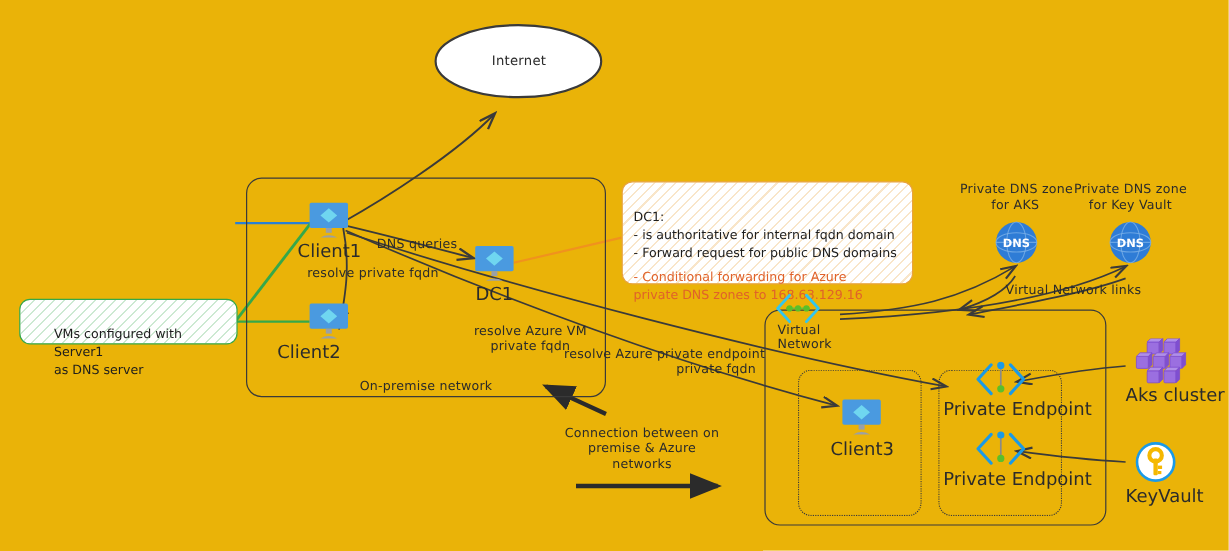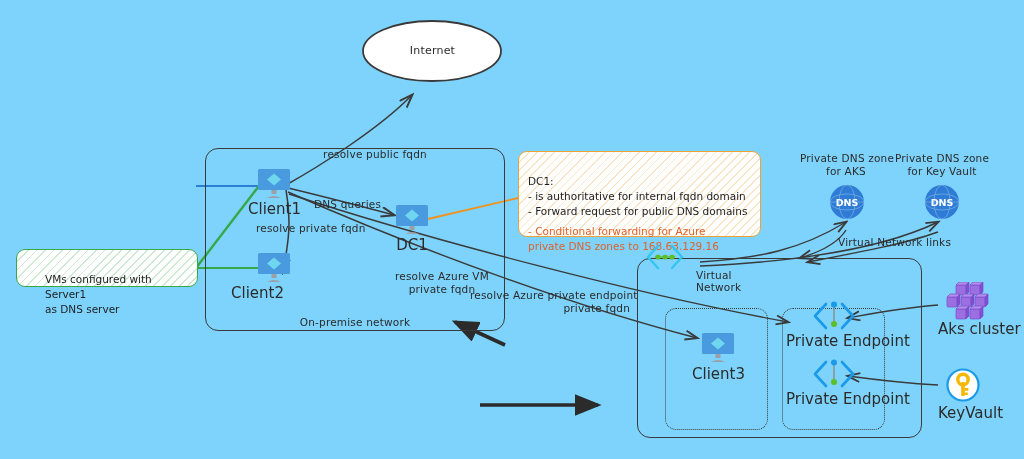--- a/index.html
+++ b/index.html
@@ -4,21 +4,21 @@
 <style>
   html, body {
     margin: 0;
     padding: 0;
     background: #ffffff;
   }
   #canvas {
     position: relative;
     width: 1024px;
     height: 459px;
-    background: #7dd3fc;
+    background: #eab308;
     font-family: "DejaVu Sans", sans-serif;
     overflow: hidden;
   }
   svg#wires {
     position: absolute;
     left: 0; top: 0;
     width: 1024px; height: 459px;
     pointer-events: none;
   }
   .lbl {
@@ -186,27 +186,29 @@
   <div class="icon" style="left:394px; top:204px; width:36px; height:32px;">
     <svg width="36" height="32" viewBox="0 0 36 32">
       <rect x="2" y="1" width="32" height="21" rx="1.5" fill="#4a9ae0"></rect>
       <polygon points="18,5.5 25,11.5 18,17.5 11,11.5" fill="#6fd6f0"></polygon>
       <rect x="15.5" y="22" width="5" height="4" fill="#9aa0a6"></rect>
       <path d="M11,30 q7,-4 14,0 z" fill="#9aa0a6"></path>
     </svg>
   </div>
   <div class="node-cap" style="left:386px; top:236px; width:52px;">DC1</div>
 
-  <div class="lbl c" style="left:290px; top:148px; width:170px;">resolve public fqdn</div>
   <div class="lbl" style="left:314px; top:198px;">DNS queries</div>
   <div class="lbl" style="left:256px; top:222px;">resolve private fqdn</div>
   <div class="lbl c" style="left:382px; top:270px; width:120px;">resolve Azure VM
 private fqdn</div>
   <div class="lbl c" style="left:470px; top:289px; width:160px;text-align:right;">resolve Azure private endpoint
 private fqdn</div>
+  <div class="lbl c" style="left:465px; top:355px; width:140px;">Connection between on
+premise &amp; Azure
+networks</div>
   <div class="lbl" style="left:838px; top:236px;">Virtual Network links</div>
 
 
   <div class="note note-green" style="left:16px; top:249px; width:182px; height:38px;">
     <span>VMs configured with Server1
 as DNS server</span>
   </div>
 
   <div class="note note-orange" style="left:518px; top:151px; width:243px; height:86px;">
     <span>DC1:</span>
@@ -245,21 +247,21 @@
   <div class="icon" style="left:643px; top:243px; width:44px; height:28px;">
     <svg width="44" height="28" viewBox="0 0 44 28">
       <path d="M15,3 L5,14 L15,25" fill="none" stroke="#32c6f0" stroke-width="2.4" stroke-linecap="round" stroke-linejoin="round"></path>
       <path d="M29,3 L39,14 L29,25" fill="none" stroke="#32c6f0" stroke-width="2.4" stroke-linecap="round" stroke-linejoin="round"></path>
       <line x1="12" y1="14" x2="32" y2="14" stroke="#6fbf3a" stroke-width="1.4"></line>
       <circle cx="15" cy="14" r="2.6" fill="#5bbf2a"></circle>
       <circle cx="22" cy="14" r="2.6" fill="#5bbf2a"></circle>
       <circle cx="29" cy="14" r="2.6" fill="#5bbf2a"></circle>
     </svg>
   </div>
-  <div class="lbl" style="left:648px; top:269px; width:60px; line-height:1.18;margin-left:48px;">Virtual
+  <div class="lbl" style="left:648px; top:269px; width:60px; line-height:1.18;">Virtual
 Network</div>
 
   <div class="dotted-box" style="left:665px; top:308px; width:103px; height:122px;"></div>
   <div class="icon" style="left:700px; top:332px; width:36px; height:32px;">
     <svg width="36" height="32" viewBox="0 0 36 32">
       <rect x="2" y="1" width="32" height="21" rx="1.5" fill="#4a9ae0"></rect>
       <polygon points="18,5.5 25,11.5 18,17.5 11,11.5" fill="#6fd6f0"></polygon>
       <rect x="15.5" y="22" width="5" height="4" fill="#9aa0a6"></rect>
       <path d="M11,30 q7,-4 14,0 z" fill="#9aa0a6"></path>
     </svg>

